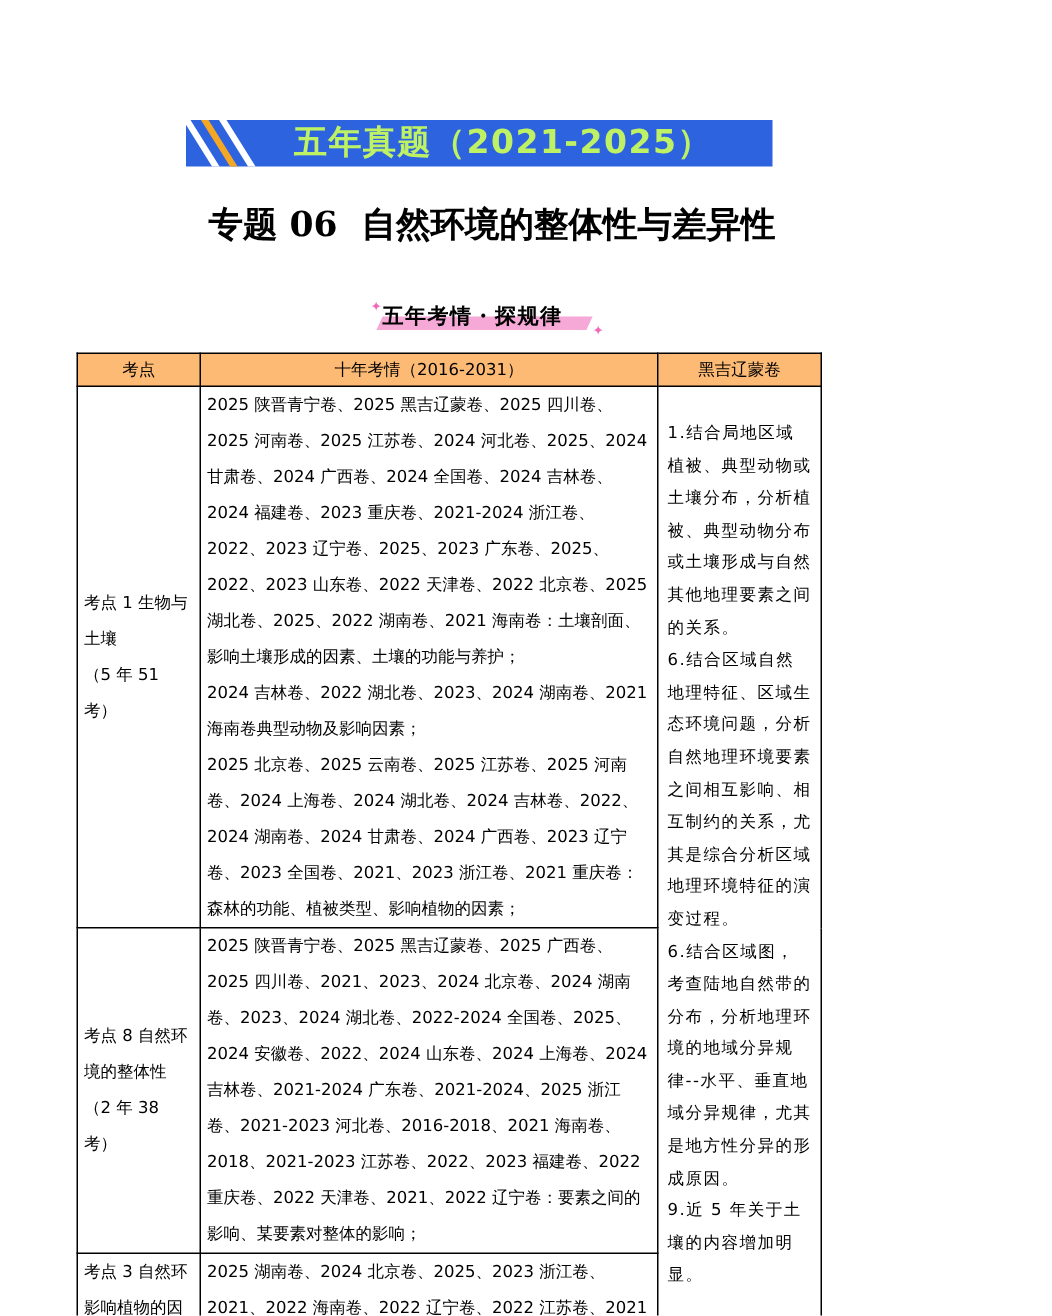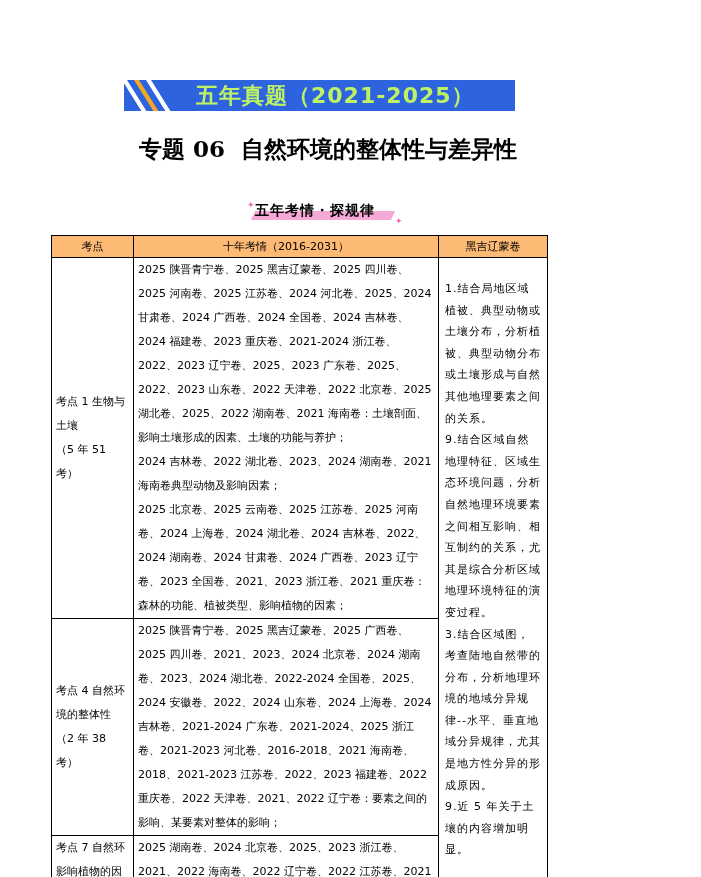--- a/index.html
+++ b/index.html
@@ -67,38 +67,38 @@
         <div>土壤</div>
         <div>（5 年 51 考）</div>
       </td>
       <td class="years">
         <div>2025 陕晋青宁卷、2025 黑吉辽蒙卷、2025 四川卷、2025 河南卷、2025 江苏卷、2024 河北卷、2025、2024 甘肃卷、2024 广西卷、2024 全国卷、2024 吉林卷、2024 福建卷、2023 重庆卷、2021-2024 浙江卷、2022、2023 辽宁卷、2025、2023 广东卷、2025、2022、2023 山东卷、2022 天津卷、2022 北京卷、2025 湖北卷、2025、2022 湖南卷、2021 海南卷：土壤剖面、影响土壤形成的因素、土壤的功能与养护；</div>
         <div>2024 吉林卷、2022 湖北卷、2023、2024 湖南卷、2021 海南卷典型动物及影响因素；</div>
         <div>2025 北京卷、2025 云南卷、2025 江苏卷、2025 河南卷、2024 上海卷、2024 湖北卷、2024 吉林卷、2022、2024 湖南卷、2024 甘肃卷、2024 广西卷、2023 辽宁卷、2023 全国卷、2021、2023 浙江卷、2021 重庆卷：森林的功能、植被类型、影响植物的因素；</div>
       </td>
       <td class="trend" rowspan="3" style="padding-top:20px">
         <span class="trend-item">1.结合局地区域植被、典型动物或土壤分布，分析植被、典型动物分布或土壤形成与自然其他地理要素之间的关系。</span>
-        <span class="trend-item">9.结合区域自然地理特征、区域生态环境问题，分析自然地理环境要素之间相互影响、相互制约的关系，尤其是综合分析区域地理环境特征的演变过程。</span>
-        <span class="trend-item">3.结合区域图，考查陆地自然带的分布，分析地理环境的地域分异规律--水平、垂直地域分异规律，尤其是地方性分异的形成原因。</span>
+        <span class="trend-item">6.结合区域自然地理特征、区域生态环境问题，分析自然地理环境要素之间相互影响、相互制约的关系，尤其是综合分析区域地理环境特征的演变过程。</span>
+        <span class="trend-item">6.结合区域图，考查陆地自然带的分布，分析地理环境的地域分异规律--水平、垂直地域分异规律，尤其是地方性分异的形成原因。</span>
         <span class="trend-item">9.近 5 年关于土壤的内容增加明显。</span>
       </td>
     </tr>
     <tr style="height:167px">
       <td class="topic">
-        <div>考点 4 自然环</div>
+        <div>考点 8 自然环</div>
         <div>境的整体性</div>
         <div>（2 年 38 考）</div>
       </td>
       <td class="years">
         <div>2025 陕晋青宁卷、2025 黑吉辽蒙卷、2025 广西卷、2025 四川卷、2021、2023、2024 北京卷、2024 湖南卷、2023、2024 湖北卷、2022-2024 全国卷、2025、2024 安徽卷、2022、2024 山东卷、2024 上海卷、2024 吉林卷、2021-2024 广东卷、2021-2024、2025 浙江卷、2021-2023 河北卷、2016-2018、2021 海南卷、2018、2021-2023 江苏卷、2022、2023 福建卷、2022 重庆卷、2022 天津卷、2021、2022 辽宁卷：要素之间的影响、某要素对整体的影响；</div>
       </td>
     </tr>
     <tr style="height:74px">
       <td class="topic">
-        <div>考点 7 自然环</div>
+        <div>考点 3 自然环</div>
         <div>影响植物的因素</div>
         <div>性</div>
       </td>
       <td class="years">
         <div>2025 湖南卷、2024 北京卷、2025、2023 浙江卷、2021、2022 海南卷、2022 辽宁卷、2022 江苏卷、2021 上海卷、2021 天津卷、2021 广东卷：自然地理环境的差异性与自然带；</div>
       </td>
     </tr>
   </tbody>
 </table>
 

